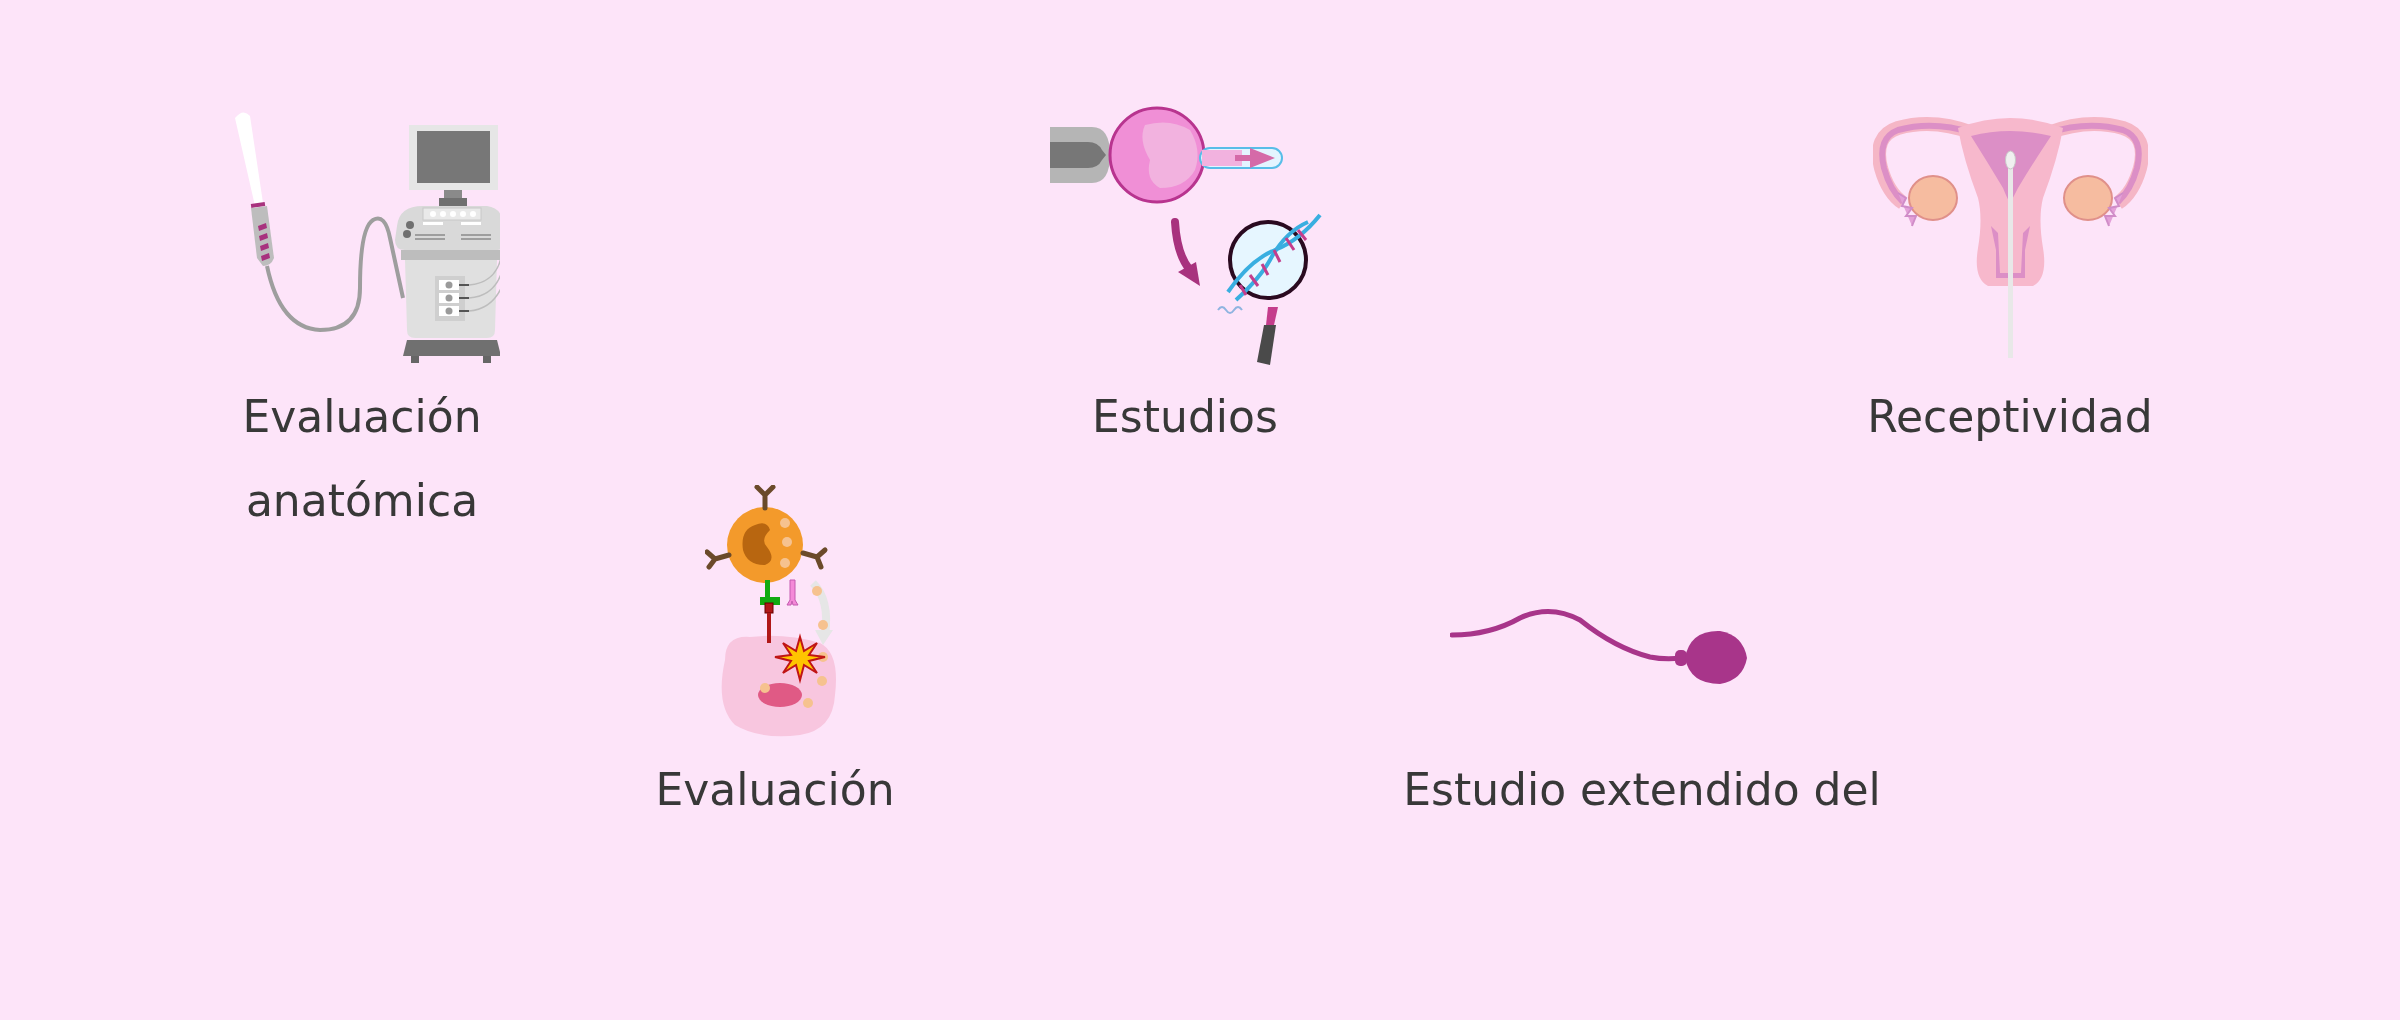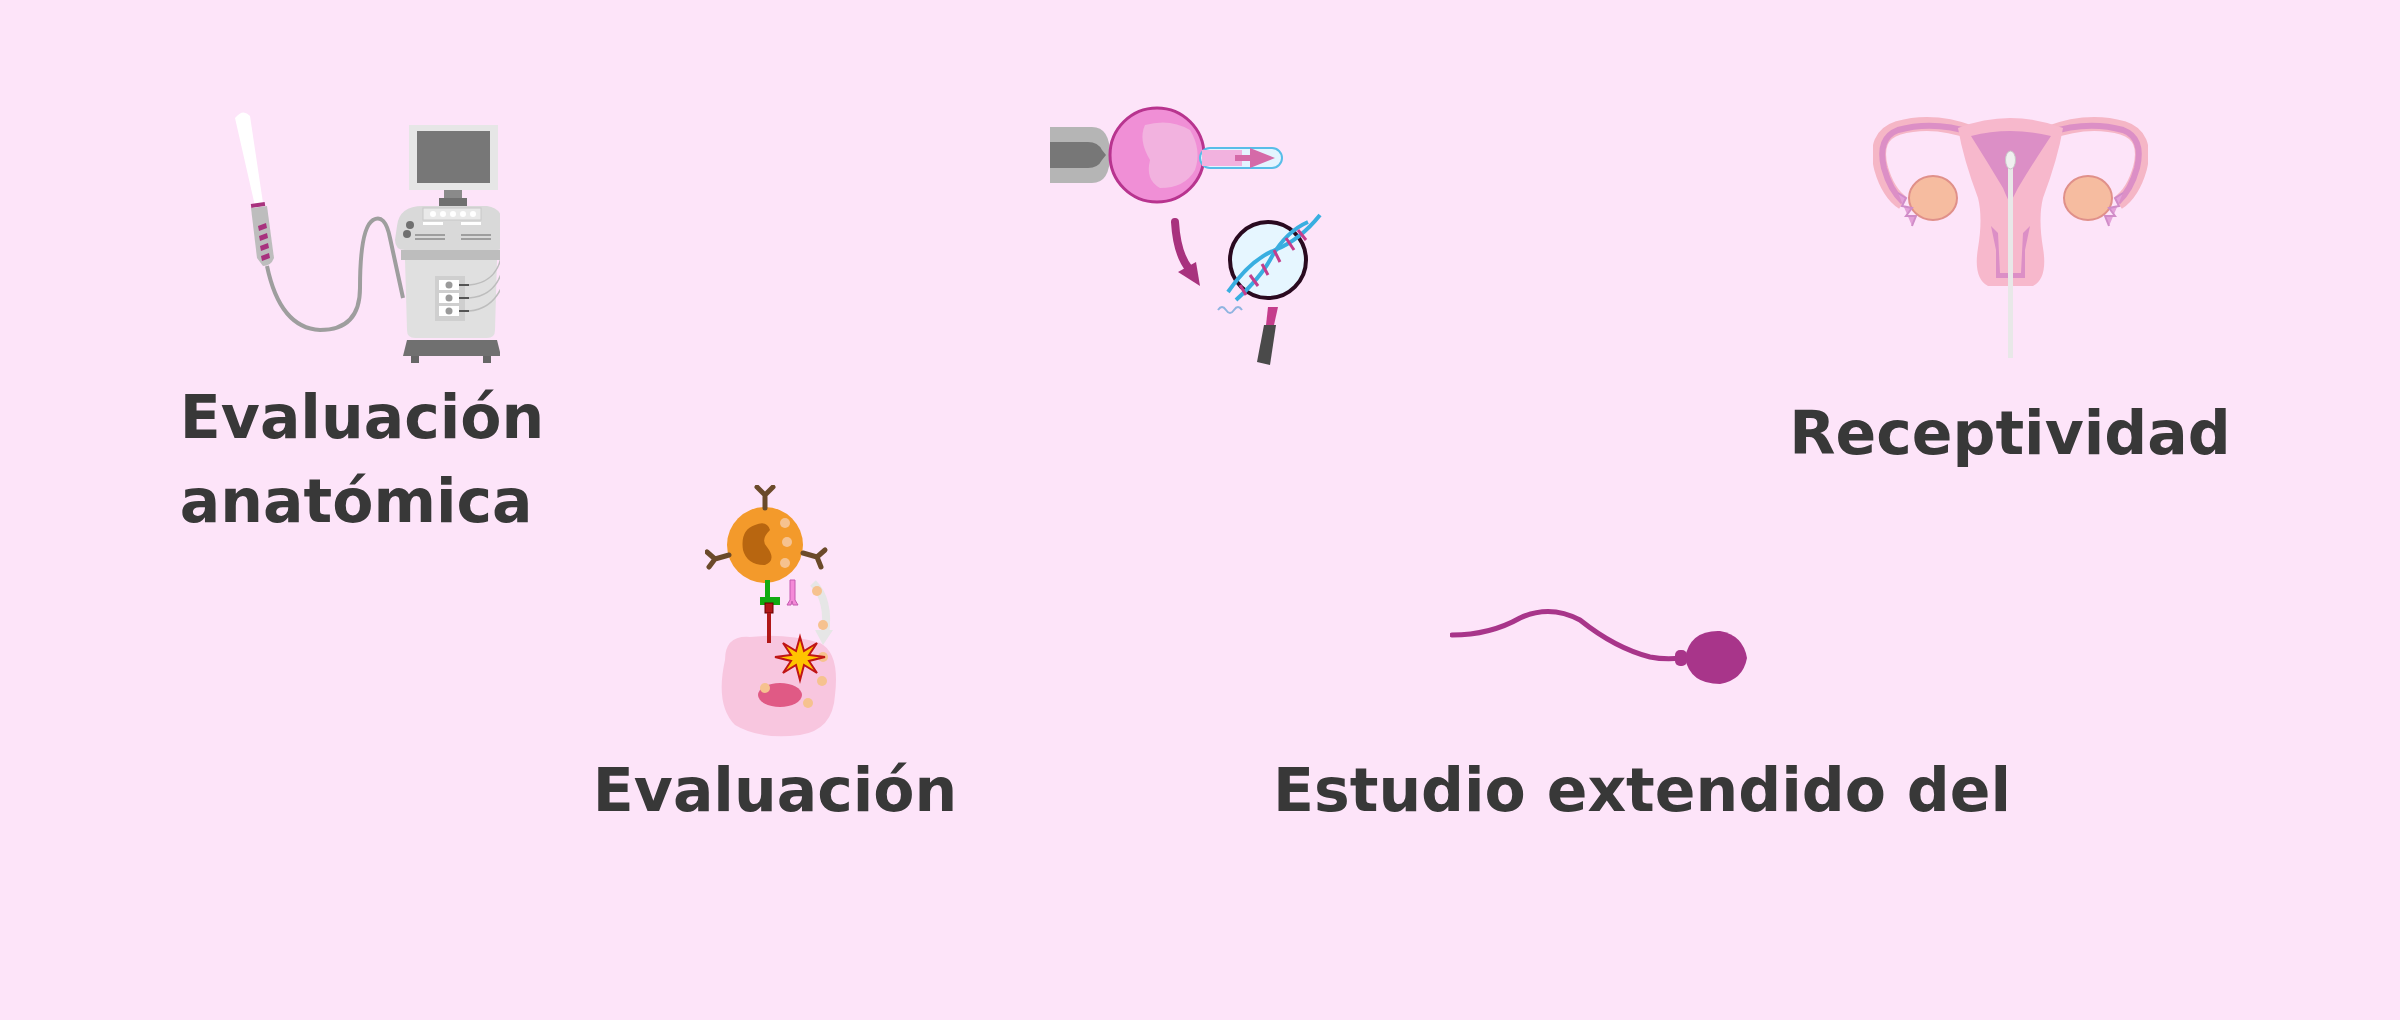--- a/index.html
+++ b/index.html
@@ -15,27 +15,27 @@
       font-family: "DejaVu Sans", "Liberation Sans", sans-serif;
     }
     .item {
       position: absolute;
     }
     .illus {
       position: absolute;
     }
     .label {
       position: absolute;
-      text-align: left;
+      text-align: center;
       color: #383838;
-      font-size: 60px;
+      font-size: 44px;
       line-height: 84px;
       white-space: nowrap;
       transform: translateX(-50%);
-      font-weight: 700;
+      font-weight: 400;
       letter-spacing: 0px;
     }
     .label span { display: block; }
   </style>
 </head>
 <body>
 
 <div class="item">
   <svg class="illus" style="left:225px; top:108px;" width="275" height="255" viewBox="0 0 275 255">
 
@@ -132,20 +132,21 @@
       <line x1="190" y1="185" x2="196" y2="195"></line>
       <line x1="200" y1="175" x2="208" y2="186"></line>
       <line x1="212" y1="164" x2="218" y2="175"></line>
       <line x1="224" y1="150" x2="230" y2="162"></line>
       <line x1="236" y1="138" x2="244" y2="150"></line>
       <line x1="248" y1="130" x2="256" y2="140"></line>
     </g>
     <path d="M 168 210 q 4 -6 8 0 q 4 6 8 0 q 4 -6 8 0" fill="none" stroke="#8fb4e0" stroke-width="2"></path>
   </svg>
   <div class="label" style="left:1185px; top:375px;">
+    <span>Estudios</span>
   </div>
 </div>
 
 <div class="item">
   <svg class="illus" style="left:1873px; top:108px;" width="275" height="255" viewBox="0 0 275 255">
 
     <path d="M 100 25 Q 60 10 25 20 Q 0 28 8 60 Q 15 85 30 95" fill="none" stroke="#f5b6c6" stroke-width="14"></path>
     <path d="M 100 25 Q 60 12 25 22 Q 4 30 11 60 Q 17 82 30 94" fill="none" stroke="#dc8fc6" stroke-width="6"></path>
     <path d="M 175 25 Q 215 10 250 20 Q 275 28 267 60 Q 260 85 245 95" fill="none" stroke="#f5b6c6" stroke-width="14"></path>
     <path d="M 175 25 Q 215 12 250 22 Q 271 30 264 60 Q 258 82 245 94" fill="none" stroke="#dc8fc6" stroke-width="6"></path>
@@ -158,21 +159,21 @@
 
     <path d="M 85 20 Q 137 0 190 20 Q 185 50 170 90 Q 165 110 170 140 Q 175 170 160 178 L 115 178 Q 100 170 105 140 Q 110 110 105 90 Q 90 50 85 20 Z" fill="#f7b8cc"></path>
 
     <path d="M 98 28 Q 137 18 178 28 Q 160 55 145 80 Q 140 90 137 95 Q 134 90 130 80 Q 115 55 98 28 Z" fill="#dc8fc6"></path>
 
     <path d="M 118 118 L 125 125 L 127 165 L 148 165 L 150 125 L 157 118 L 152 142 L 152 170 L 123 170 L 123 142 Z" fill="#dc8fc6"></path>
 
     <rect x="135" y="45" width="5" height="205" fill="#e8e8e8"></rect>
     <ellipse cx="137.5" cy="52" rx="5" ry="9" fill="#f0f0f0" stroke="#c8c8c8" stroke-width="1"></ellipse>
   </svg>
-  <div class="label" style="left:2010px; top:391px;">
+  <div class="label" style="left:2010px; top:375px;">
     <span>Receptividad</span>
   </div>
 </div>
 
 <div class="item">
   <svg class="illus" style="left:705px; top:485px;" width="145" height="260" viewBox="0 0 145 260">
 
     <path d="M 20 175 Q 20 150 45 152 Q 80 148 115 158 Q 135 168 130 210 Q 128 245 95 250 Q 55 255 30 240 Q 10 220 20 175 Z" fill="#f8c6df"></path>
     <ellipse cx="75" cy="210" rx="22" ry="12" fill="#e05a85"></ellipse>
     <g fill="#f6c28f">

